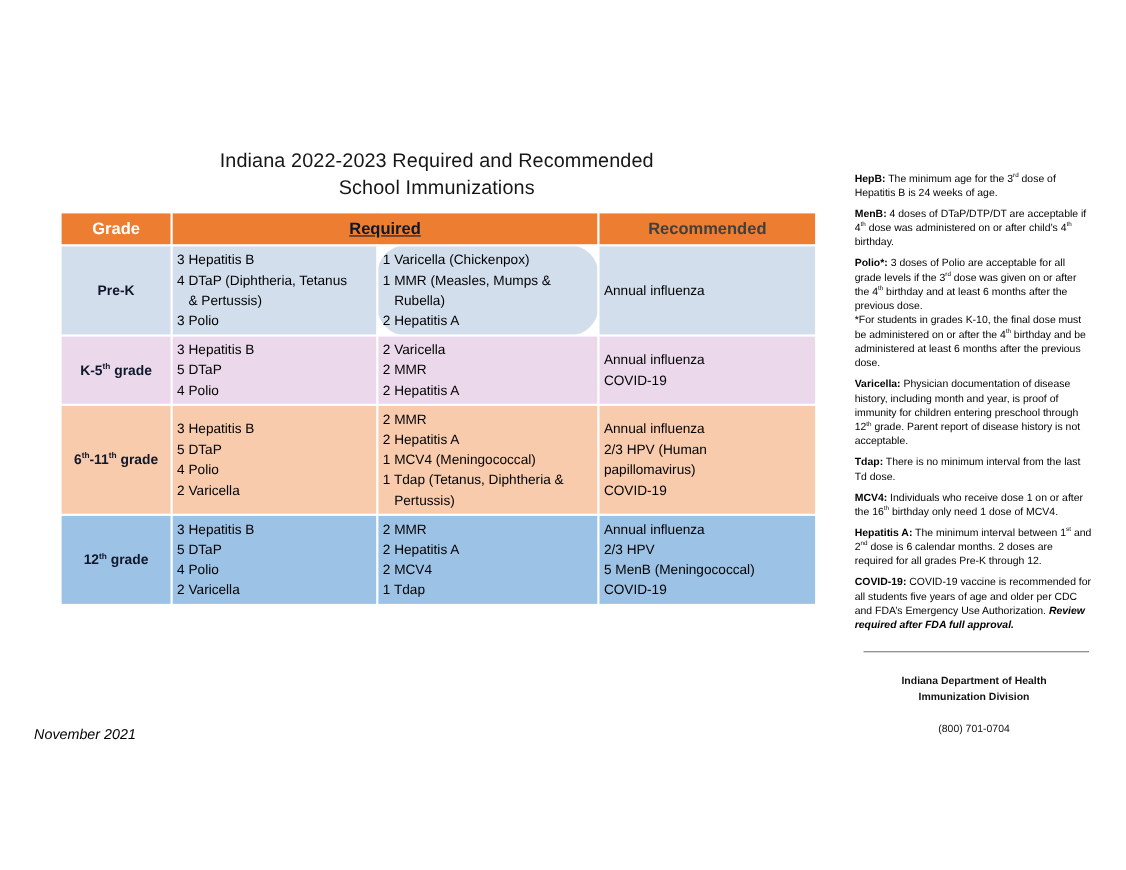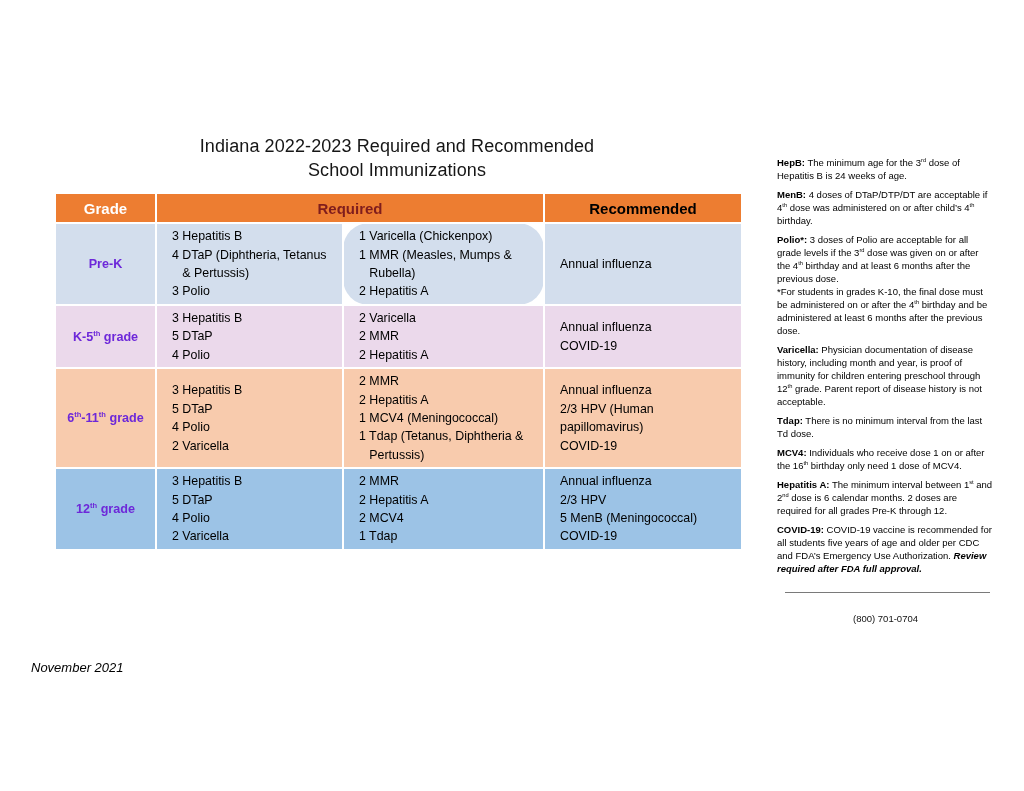--- a/index.html
+++ b/index.html
@@ -19,23 +19,23 @@
   
   .imm-table{
     position:absolute;left:54px;top:192px;width:687px;
     border-collapse:collapse;table-layout:fixed;
   }
   .imm-table th,.imm-table td{border:2.5px solid #fff;vertical-align:middle;}
   .imm-table th{
     font-size:15px;font-weight:bold;text-align:center;padding:3px 2px;height:22px;
   }
   .grade-cell{
-    font-weight:bold;font-size:12.6px;text-align:center;padding:2px 4px;color:#6d28d9;
-  }
-  .content-cell{padding:3px 15px;color:#000;}
+    font-weight:bold;font-size:12.6px;text-align:center;padding:2px 4px;color:#0f172a;
+  }
+  .content-cell{padding:3px 4px;color:#000;}
   .item{white-space:pre-wrap;font-size:12.4px;line-height:18.4px;}
 
   
   .notes{position:absolute;left:777px;top:156px;width:217px;color:#000;}
   .note{margin:0 0 6px 0;font-size:9.5px;line-height:13px;}
   .note-label{font-weight:bold;}
   .note-text{white-space:pre-line;}
   .note-em{font-weight:bold;font-style:italic;}
 
   
@@ -62,22 +62,22 @@
   <table class="imm-table">
     <colgroup>
       <col style="width:101px">
         <col style="width:187px">
         <col style="width:201px">
         <col style="width:198px">
     </colgroup>
     <thead>
       <tr>
         <th style="background: rgb(237, 125, 49); color: rgb(255, 255, 255);">Grade</th>
-        <th colspan="2" style="background: rgb(237, 125, 49); color: #7f1d1d;">Required</th>
-        <th style="background: rgb(237, 125, 49); color: #000000;">Recommended</th>
+        <th colspan="2" style="background: rgb(237, 125, 49); color: #0f172a; text-decoration: underline;">Required</th>
+        <th style="background: rgb(237, 125, 49); color: #404040;">Recommended</th>
       </tr>
     </thead>
     <tbody>
     <tr style="height: 82px;">
       <td class="grade-cell" style="background: rgb(211, 222, 237);">Pre-K</td>
       <td class="content-cell" style="background: rgb(211, 222, 237);">
             <div class="item">3 Hepatitis B</div>
             <div class="item">4 DTaP (Diphtheria, Tetanus
    &amp; Pertussis)</div>
             <div class="item">3 Polio</div>
@@ -188,18 +188,22 @@
       <b class="note-label">Hepatitis A:</b><span class="note-text"> The minimum interval between 1<sup>st</sup> and 2<sup>nd</sup> dose is 6 calendar months. 2 doses are required for all grades Pre-K through 12.</span>
     </p>
 
     <p class="note">
       <b class="note-label">COVID-19:</b><span class="note-text">  COVID-19 vaccine is recommended for all students five years of age and older per CDC and FDA’s Emergency Use Authorization. </span><span class="note-em">Review required after FDA full approval.</span>
     </p>
   </aside>
 
   <div class="sidebar-footer">
     <hr class="footer-rule">
+    <div class="footer-org">
+      <div>Indiana Department of Health</div>
+      <div>Immunization Division</div>
+    </div>
     <div class="footer-phone">(800) 701-0704</div>
   </div>
 
   <div class="date-stamp">November 2021</div>
 
 </div>
 
 </body></html>

